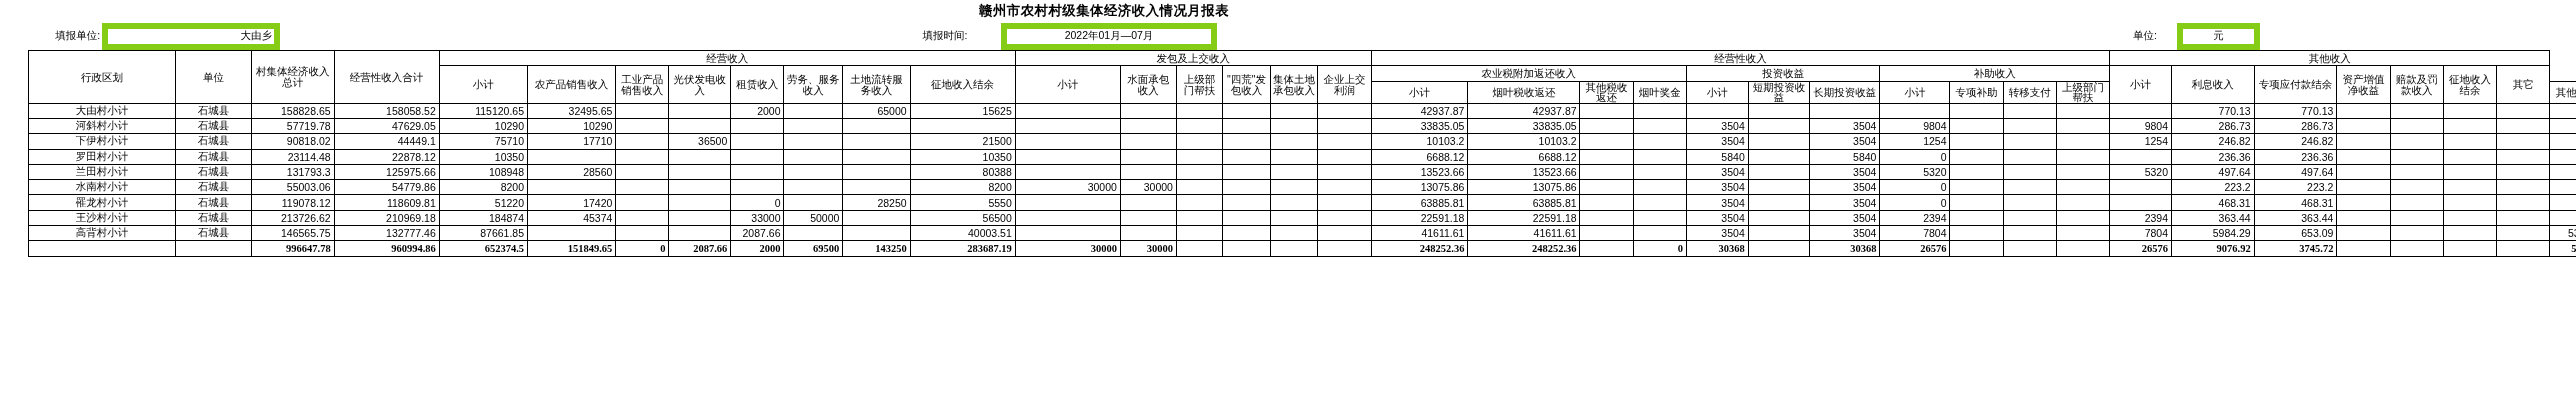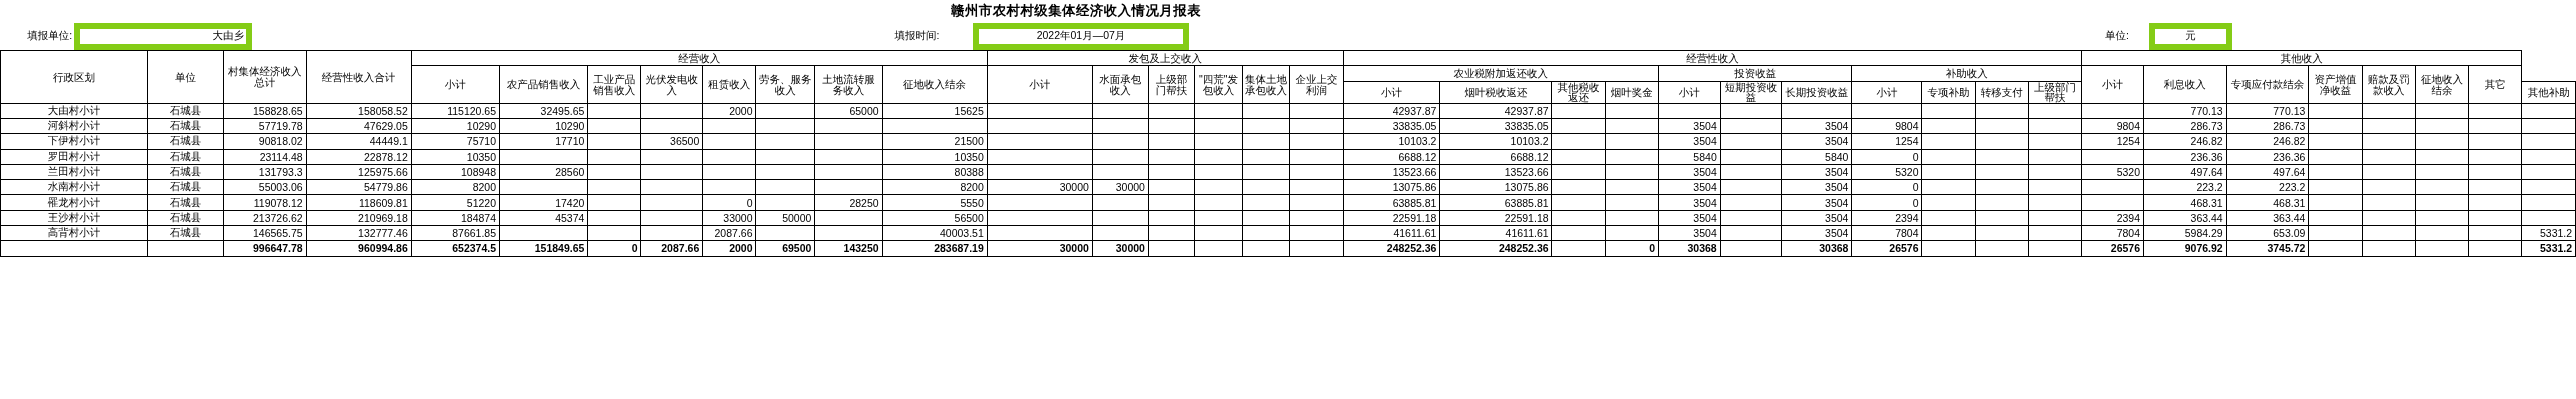--- a/index.html
+++ b/index.html
@@ -2,21 +2,21 @@
 <html><head>
 <meta charset="utf-8">
 <style>
   html,body{margin:0;padding:0;background:#ffffff;}
   body{
     font-family:"Liberation Sans", sans-serif;
     font-size:10.5px;
     color:#000000;
     width:2576px;
   }
-  .sheet{width:2152px;}
+  .sheet{width:2152px;margin-left:28px;}
   .title{
     text-align:center;
     font-weight:bold;
     font-size:13.4px;
     padding:1.9px 0 2.9px 0;
     letter-spacing:0.5px;
   }
   table{border-collapse:collapse;table-layout:fixed;width:2576px;}
   td,th{
     border:1px solid #000000;
@@ -30,21 +30,21 @@
   }
   
   .meta{width:2576px;border-collapse:collapse;table-layout:fixed;}
   .meta td{border:none;height:15.3px;font-size:10.5px;padding:0 1.9px;}
   .meta .boxed{border:6px solid #84cc16;}
   .ctr{text-align:center;}
   .lft{text-align:right;}
   .rgt{text-align:center;}
   .hdr{text-align:center;vertical-align:middle;line-height:10.5px;white-space:normal;word-break:break-all;}
   .num{text-align:right;padding-right:2.9px;}
-  .totalrow td{font-weight:bold;}
+  .totalrow td{font-weight:bold;font-family:Liberation Serif, serif;}
 </style>
 </head>
 <body>
 
 <div class="sheet">
 
   <div class="title">赣州市农村村级集体经济收入情况月报表</div>
 
   <table class="meta">
     <colgroup>

